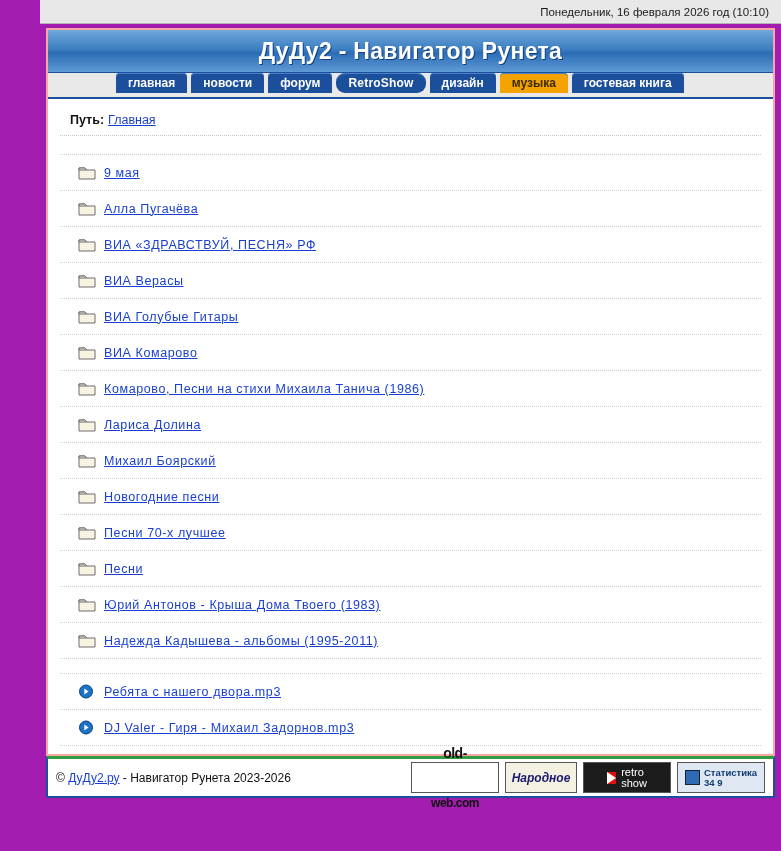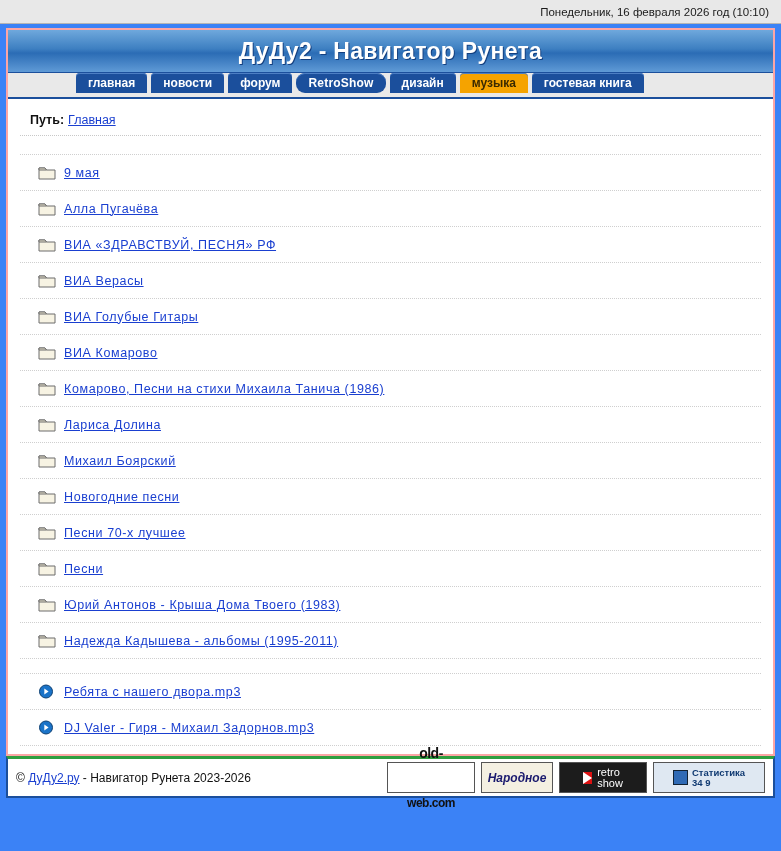--- a/index.html
+++ b/index.html
@@ -5,23 +5,24 @@
   html, body {
     margin: 0;
     padding: 0;
     background: #ffffff;
     font-family: "Liberation Sans", sans-serif;
   }
   #page {
     width: 781px;
     height: 851px;
     position: relative;
-    background: #3b82f6;
+    background: #a21caf;
     overflow: hidden;
     box-sizing: border-box;
+    padding-left: 40px;
   }
 
   
   .datebar {
     height: 24px;
     background: #e8e8e8;
     border-bottom: 1px solid #b5b5b5;
     display: flex;
     align-items: center;
     justify-content: flex-end;
@@ -183,21 +184,21 @@
   .badge-narod { width: 72px; background: #f4f0e2; font-style: italic; font-weight: bold; font-size: 12px; color: #1a1a6e; }
   .badge-retro { width: 88px; background: #1c1c1c; color: #fff; gap: 5px; }
   .badge-retro .play {
     width: 0; height: 0;
     border-left: 9px solid #ffffff;
     border-top: 6px solid transparent;
     border-bottom: 6px solid transparent;
     background: #d11;
   }
   .badge-retro .rtxt { font-size: 11px; line-height: 1.0; text-align: left; }
-  .badge-stat { width: 112px; background: #dfe8f2; gap: 4px; }
+  .badge-stat { width: 88px; background: #dfe8f2; gap: 4px; }
   .badge-stat .sq { width: 13px; height: 13px; background: #2f6ab5; border: 1px solid #123; }
   .badge-stat .stxt { font-size: 9.5px; font-weight: bold; color: #103a72; text-align: left; line-height: 1.0; }
 </style>
 </head>
 <body>
 
 <div id="page">
 
   <div class="datebar">
     <span>Понедельник, 16 февраля 2026 год (10:10)</span>

